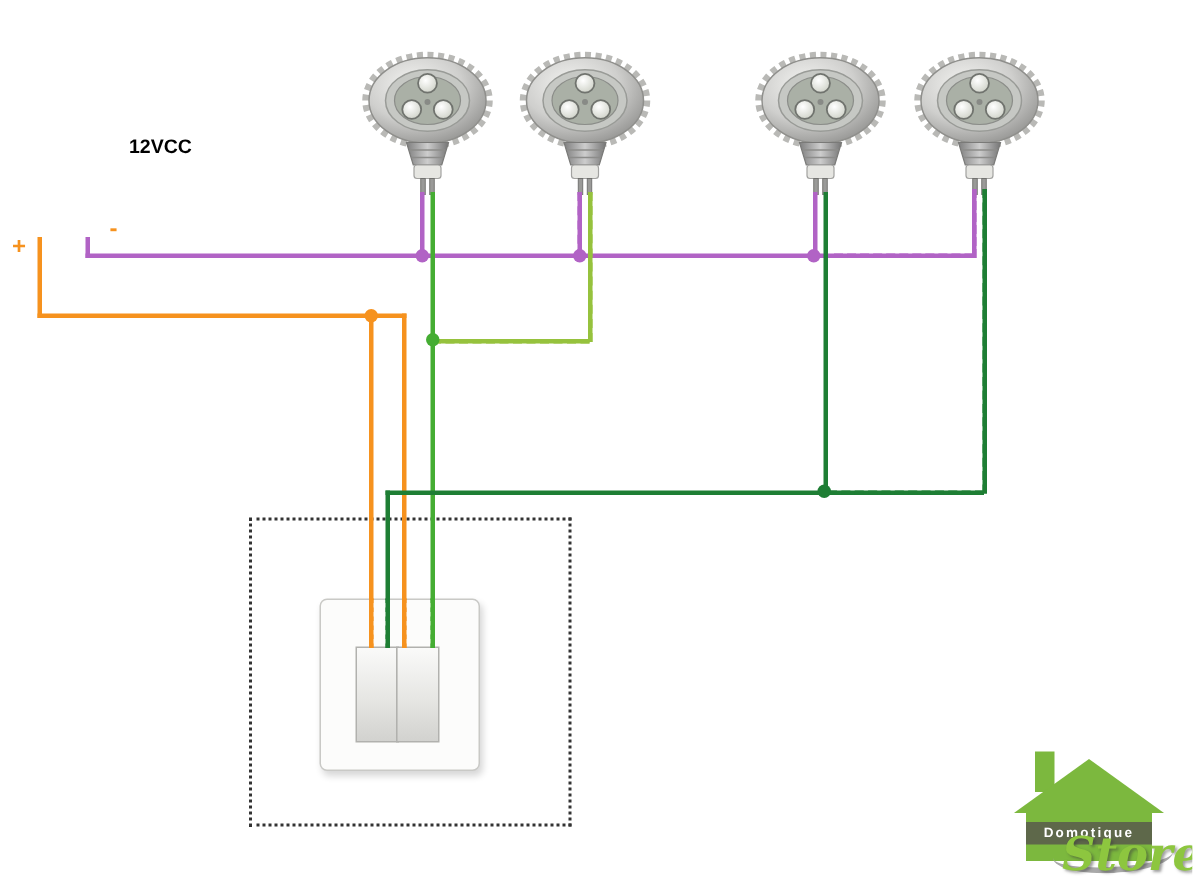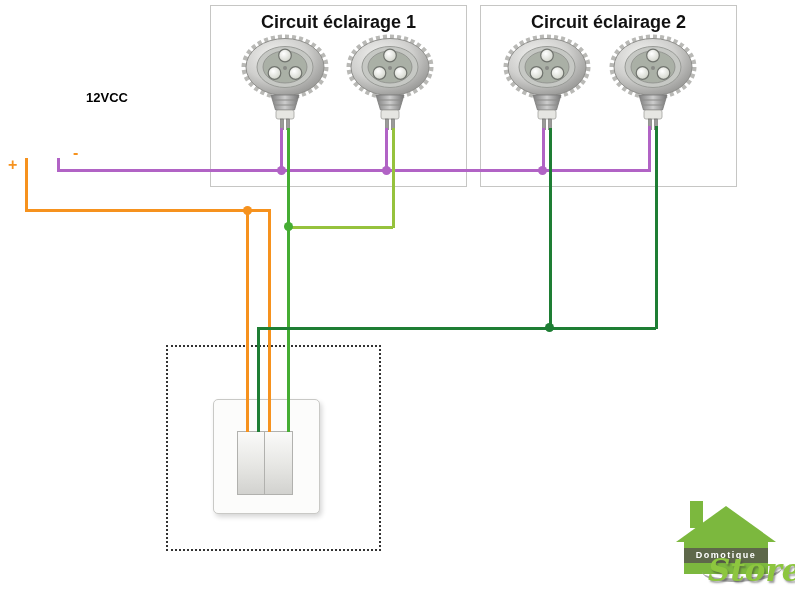--- a/index.html
+++ b/index.html
@@ -67,26 +67,20 @@
           <stop offset="0.5" stop-color="#cdcdcd"></stop>
           <stop offset="1" stop-color="#767676"></stop>
       </linearGradient>
       <radialGradient id="gLed" cx="40%" cy="35%" r="70%">
         <stop offset="0" stop-color="#ffffff"></stop>
           <stop offset="1" stop-color="#cfd2c8"></stop>
       </radialGradient>
     </defs>
   </svg>
 
-  <div class="circuit-box" style="left:210px;top:5px">
-    <div class="circuit-title">Circuit éclairage 1</div>
-  </div>
-  <div class="circuit-box" style="left:480px;top:5px">
-    <div class="circuit-title">Circuit éclairage 2</div>
-  </div>
 
   <div class="lbl-voltage">12VCC</div>
   <div class="lbl-plus">+</div>
   <div class="lbl-minus">-</div>
 
   <div class="bulb" style="left:240px;top:34px">
 <svg viewBox="0 0 90 96" width="90" height="96" aria-hidden="true">
   <ellipse cx="45" cy="33" rx="41" ry="30" fill="none" stroke="#b9b9b6" stroke-width="5" stroke-dasharray="4 3"></ellipse>
   <ellipse cx="45" cy="33" rx="39" ry="28.5" fill="url(#gFace)" stroke="#8f8f8c" stroke-width="1"></ellipse>
   <ellipse cx="45" cy="33" rx="28" ry="20.5" fill="#c6c8c4" stroke="#999b97" stroke-width="1"></ellipse>

